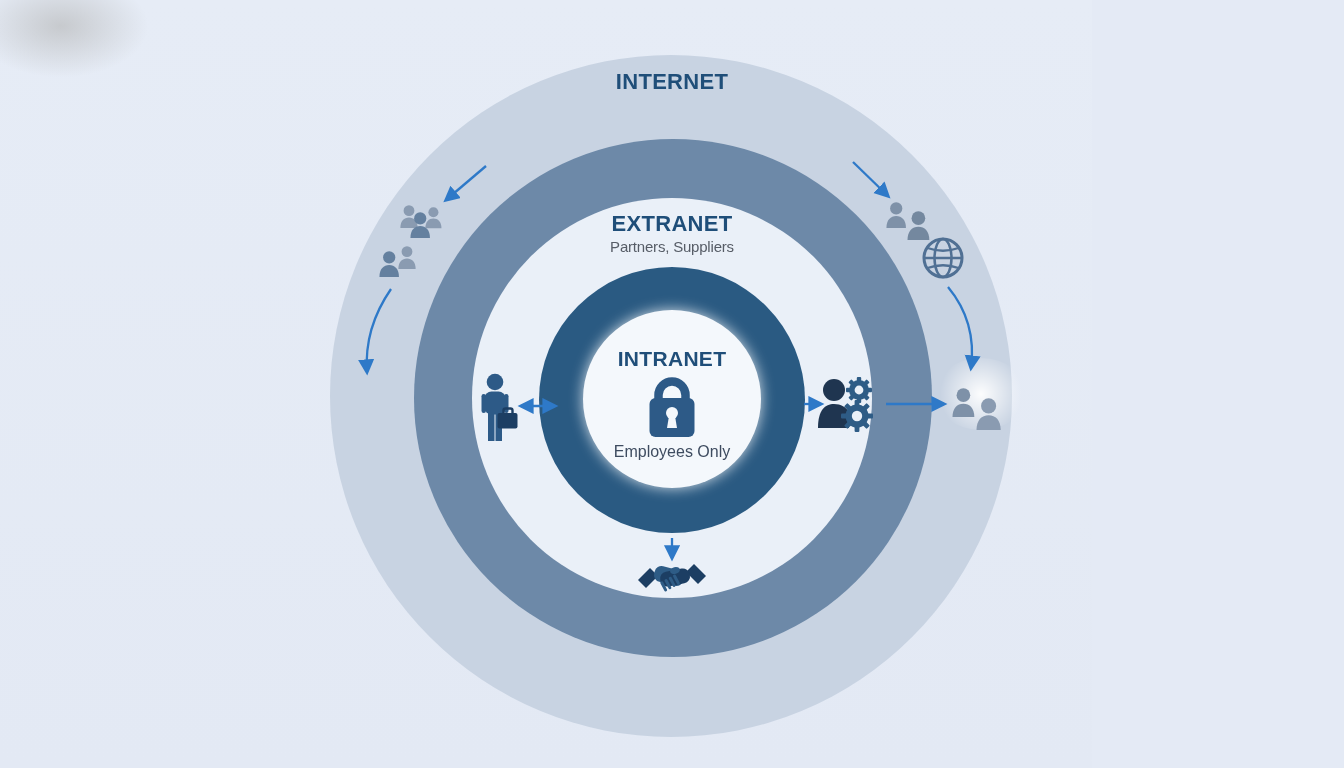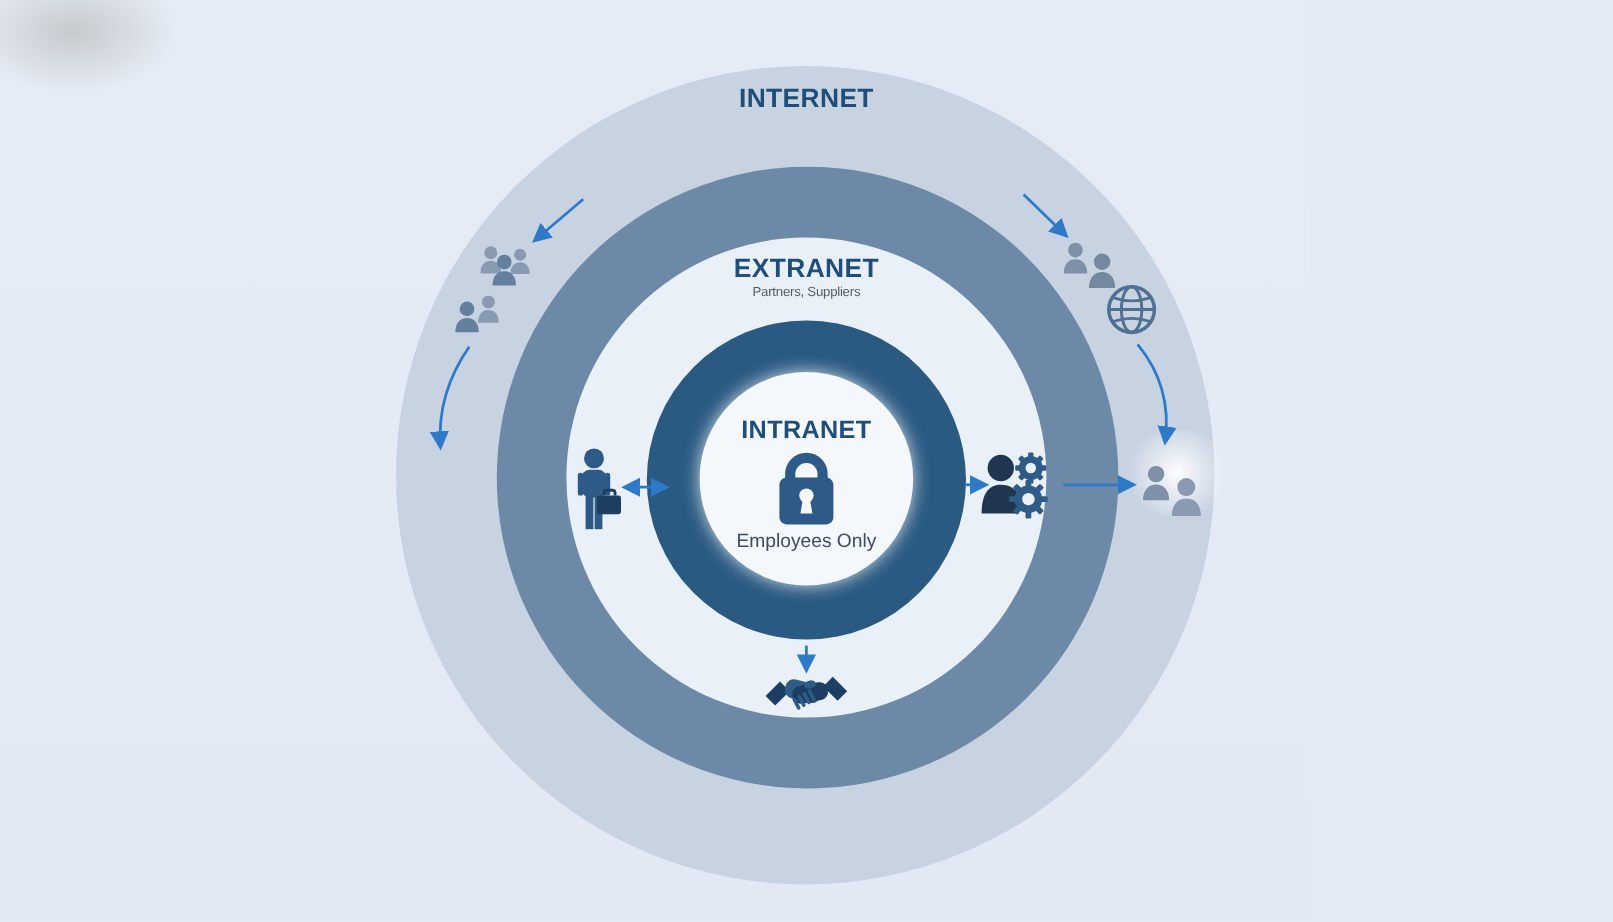--- a/index.html
+++ b/index.html
@@ -21,21 +21,21 @@
   .zone-extranet{left:472px;top:198px;width:400px;height:400px;background:var(--extranet-zone);}
   .ring-intranet-band{left:539px;top:267px;width:266px;height:266px;background:var(--intranet-ring);}
   .core-intranet{left:583px;top:310px;width:178px;height:178px;background:var(--core);
                  box-shadow:0 0 14px rgba(255,255,255,.8);}
   .t{position:absolute;left:0;width:1344px;text-align:center;}
   .title{font-weight:bold;color:var(--title-text);letter-spacing:.3px;}
   .sub{color:var(--subtitle-text);}
   .t-internet{top:69px;font-size:22px;}
   .t-internet-sub{top:96px;font-size:16px;}
   .t-extranet{top:211px;font-size:22px;}
-  .t-extranet-sub{top:238px;font-size:11px;letter-spacing:-0.2px;}
+  .t-extranet-sub{top:238px;font-size:15px;letter-spacing:-0.2px;}
   .t-intranet{top:347px;font-size:21px;}
   .t-intranet-sub{top:443px;font-size:16px;color:var(--subtitle-dark-text);}
   .icon{position:absolute;}
   .glow{position:absolute;left:935px;top:358px;width:92px;height:72px;border-radius:50%;
         background:radial-gradient(circle,rgba(255,255,255,.95) 0%,rgba(255,255,255,0) 70%);}
   .corner-smudge{position:absolute;left:-34px;top:-30px;width:190px;height:112px;border-radius:50%;
         background:radial-gradient(ellipse at center,rgba(148,146,140,.38) 0%,rgba(148,146,140,0) 65%);}
   .f-navy{fill:var(--icon-dark-navy,#1C3E63);}
   .f-blue{fill:var(--icon-blue,#2D5A87);}
   .f-mid{fill:var(--icon-mid-blue,#2E5C86);}

